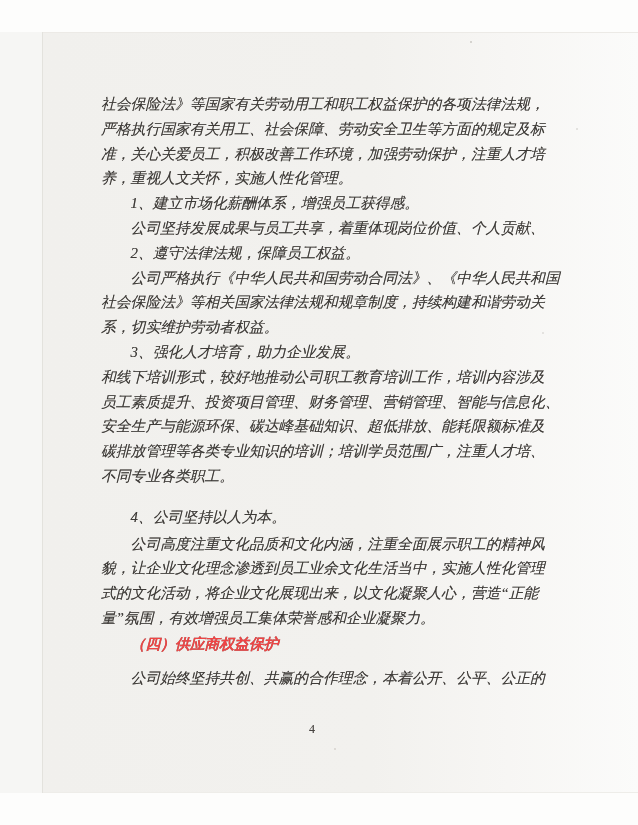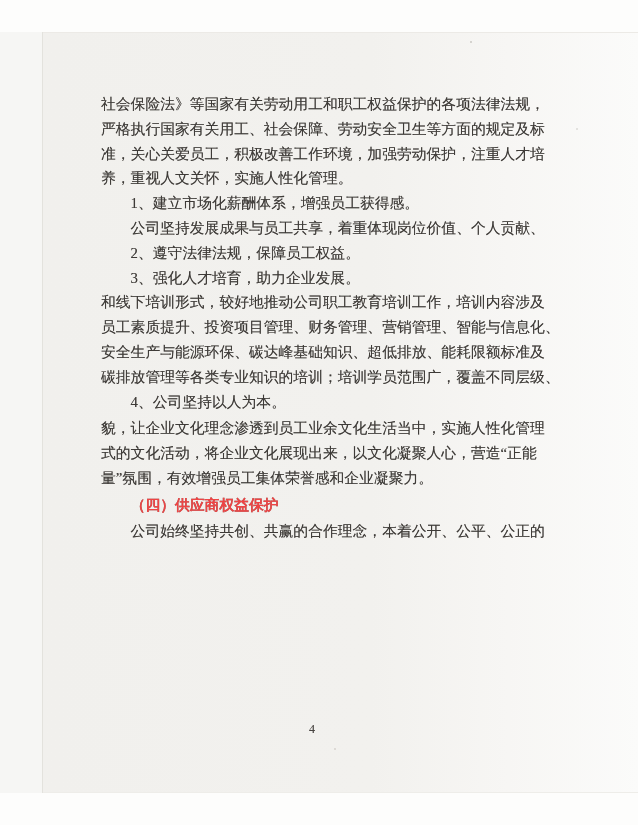--- a/index.html
+++ b/index.html
@@ -40,29 +40,30 @@
   }
   .para { margin: 0; }
   .line {
     height: 24.8px;
     line-height: 24.8px;
     font-size: 14.8px;
     letter-spacing: 0;
     color: #3e3b38;
     white-space: nowrap;
     text-shadow: 0 0 0.6px rgba(62, 58, 54, 0.55);
+    font-style: italic;
   }
   .line.ind { padding-left: 29.6px; }
   .para.heading .line {
     font-weight: bold;
     color: #ef4444;
     text-shadow: 0 0 0.5px rgba(40, 37, 35, 0.6);
   }
   
-  .para:nth-child(8) { margin-top: 2px; }
+  .para:nth-child(8) { margin-top: 16px; }
   .para:nth-child(9) { margin-top: 2px; }
   .para:nth-child(10) { margin-top: 1px; margin-bottom: 9px; }
   .pagenum {
     position: absolute;
     left: 101px; top: 722px;
     width: 422px;
     text-align: center;
     font-size: 12px;
     line-height: 14px;
     color: #494542;
@@ -96,32 +97,39 @@
       <div class="para body">
         <div class="line ind">1、建立市场化薪酬体系，增强员工获得感。</div>
       </div>
       <div class="para body">
         <div class="line ind">公司坚持发展成果与员工共享，着重体现岗位价值、个人贡献、</div>
       </div>
       <div class="para body">
         <div class="line ind">2、遵守法律法规，保障员工权益。</div>
       </div>
       <div class="para body">
+        <div class="line ind">公司严格执行《中华人民共和国劳动合同法》、《中华人民共和国</div>
+        <div class="line">社会保险法》等相关国家法律法规和规章制度，持续构建和谐劳动关</div>
+        <div class="line">系，切实维护劳动者权益。</div>
+      </div>
+      <div class="para body">
         <div class="line ind">3、强化人才培育，助力企业发展。</div>
       </div>
       <div class="para body">
         <div class="line">和线下培训形式，较好地推动公司职工教育培训工作，培训内容涉及</div>
         <div class="line">员工素质提升、投资项目管理、财务管理、营销管理、智能与信息化、</div>
         <div class="line">安全生产与能源环保、碳达峰基础知识、超低排放、能耗限额标准及</div>
-        <div class="line">碳排放管理等各类专业知识的培训；培训学员范围广，覆盖不同层级、</div>
+        <div class="line">碳排放管理等各类专业知识的培训；培训学员范围广，注重人才培、</div>
+        <div class="line">不同专业各类职工。</div>
       </div>
       <div class="para body">
         <div class="line ind">4、公司坚持以人为本。</div>
       </div>
       <div class="para body">
+        <div class="line ind">公司高度注重文化品质和文化内涵，注重全面展示职工的精神风</div>
         <div class="line">貌，让企业文化理念渗透到员工业余文化生活当中，实施人性化管理</div>
         <div class="line">式的文化活动，将企业文化展现出来，以文化凝聚人心，营造“正能</div>
         <div class="line">量”氛围，有效增强员工集体荣誉感和企业凝聚力。</div>
       </div>
       <div class="para heading">
         <div class="line ind">（四）供应商权益保护</div>
       </div>
       <div class="para body">
         <div class="line ind">公司始终坚持共创、共赢的合作理念，本着公开、公平、公正的</div>
       </div>

